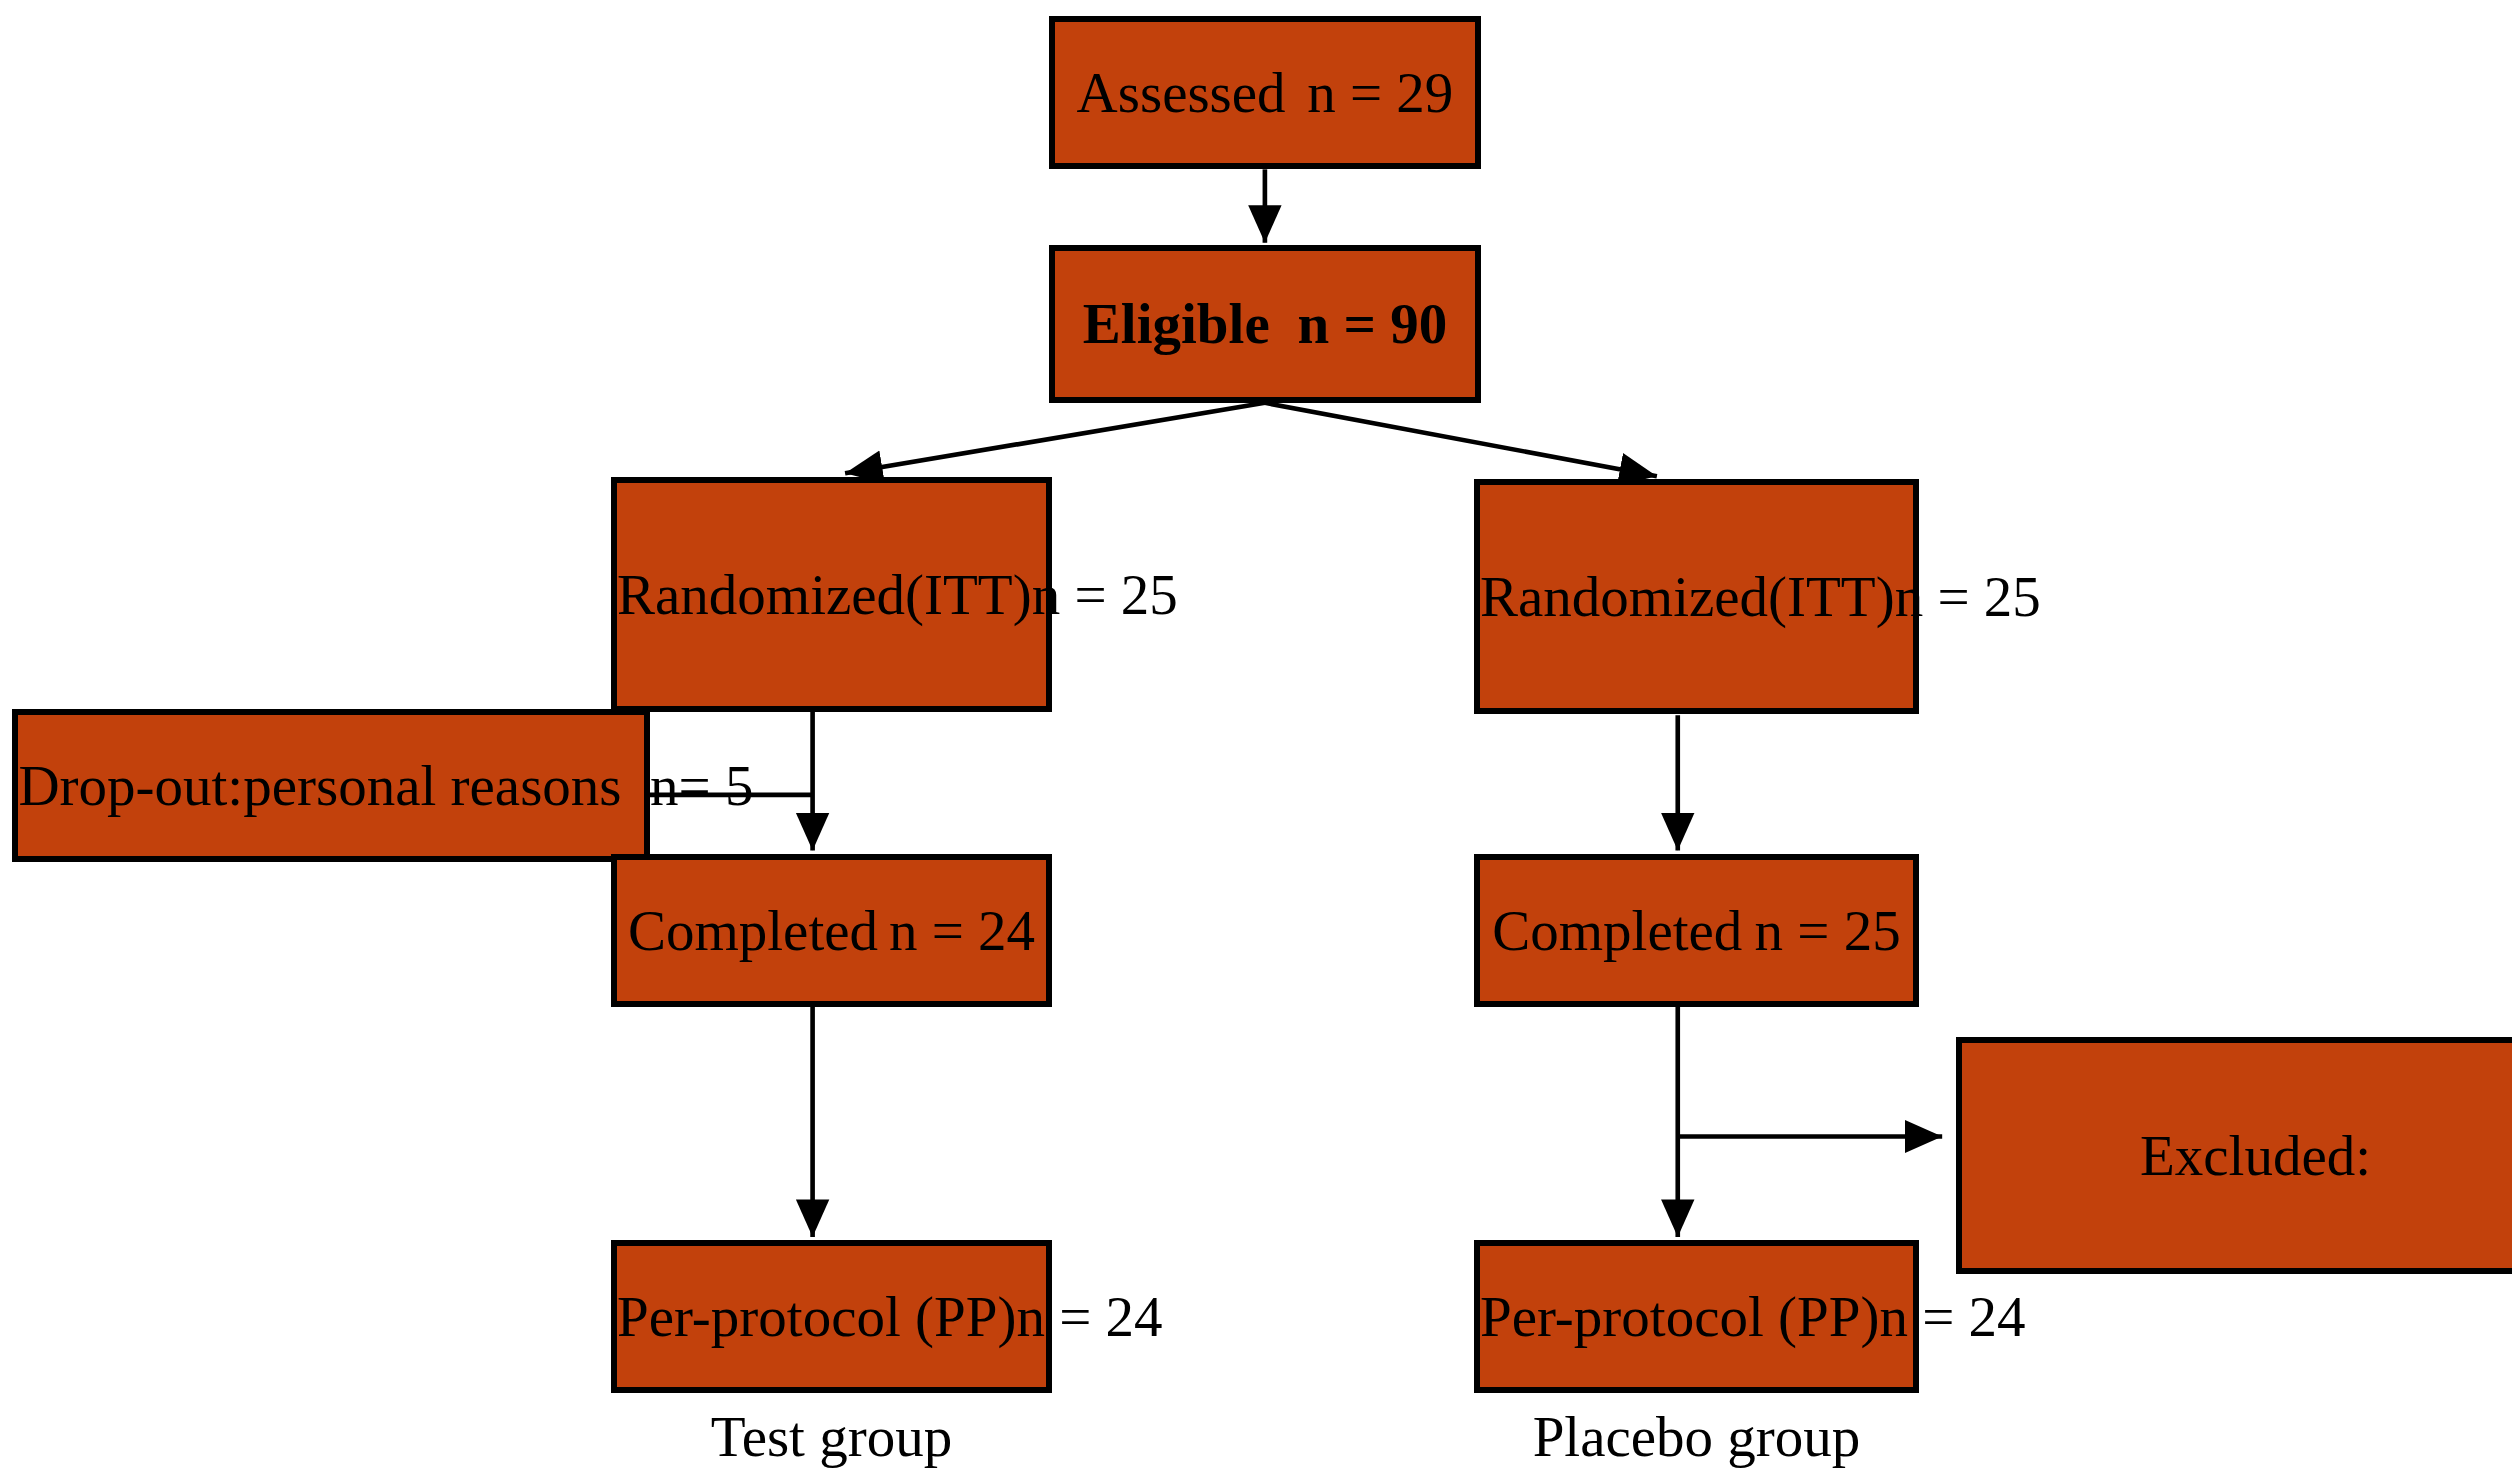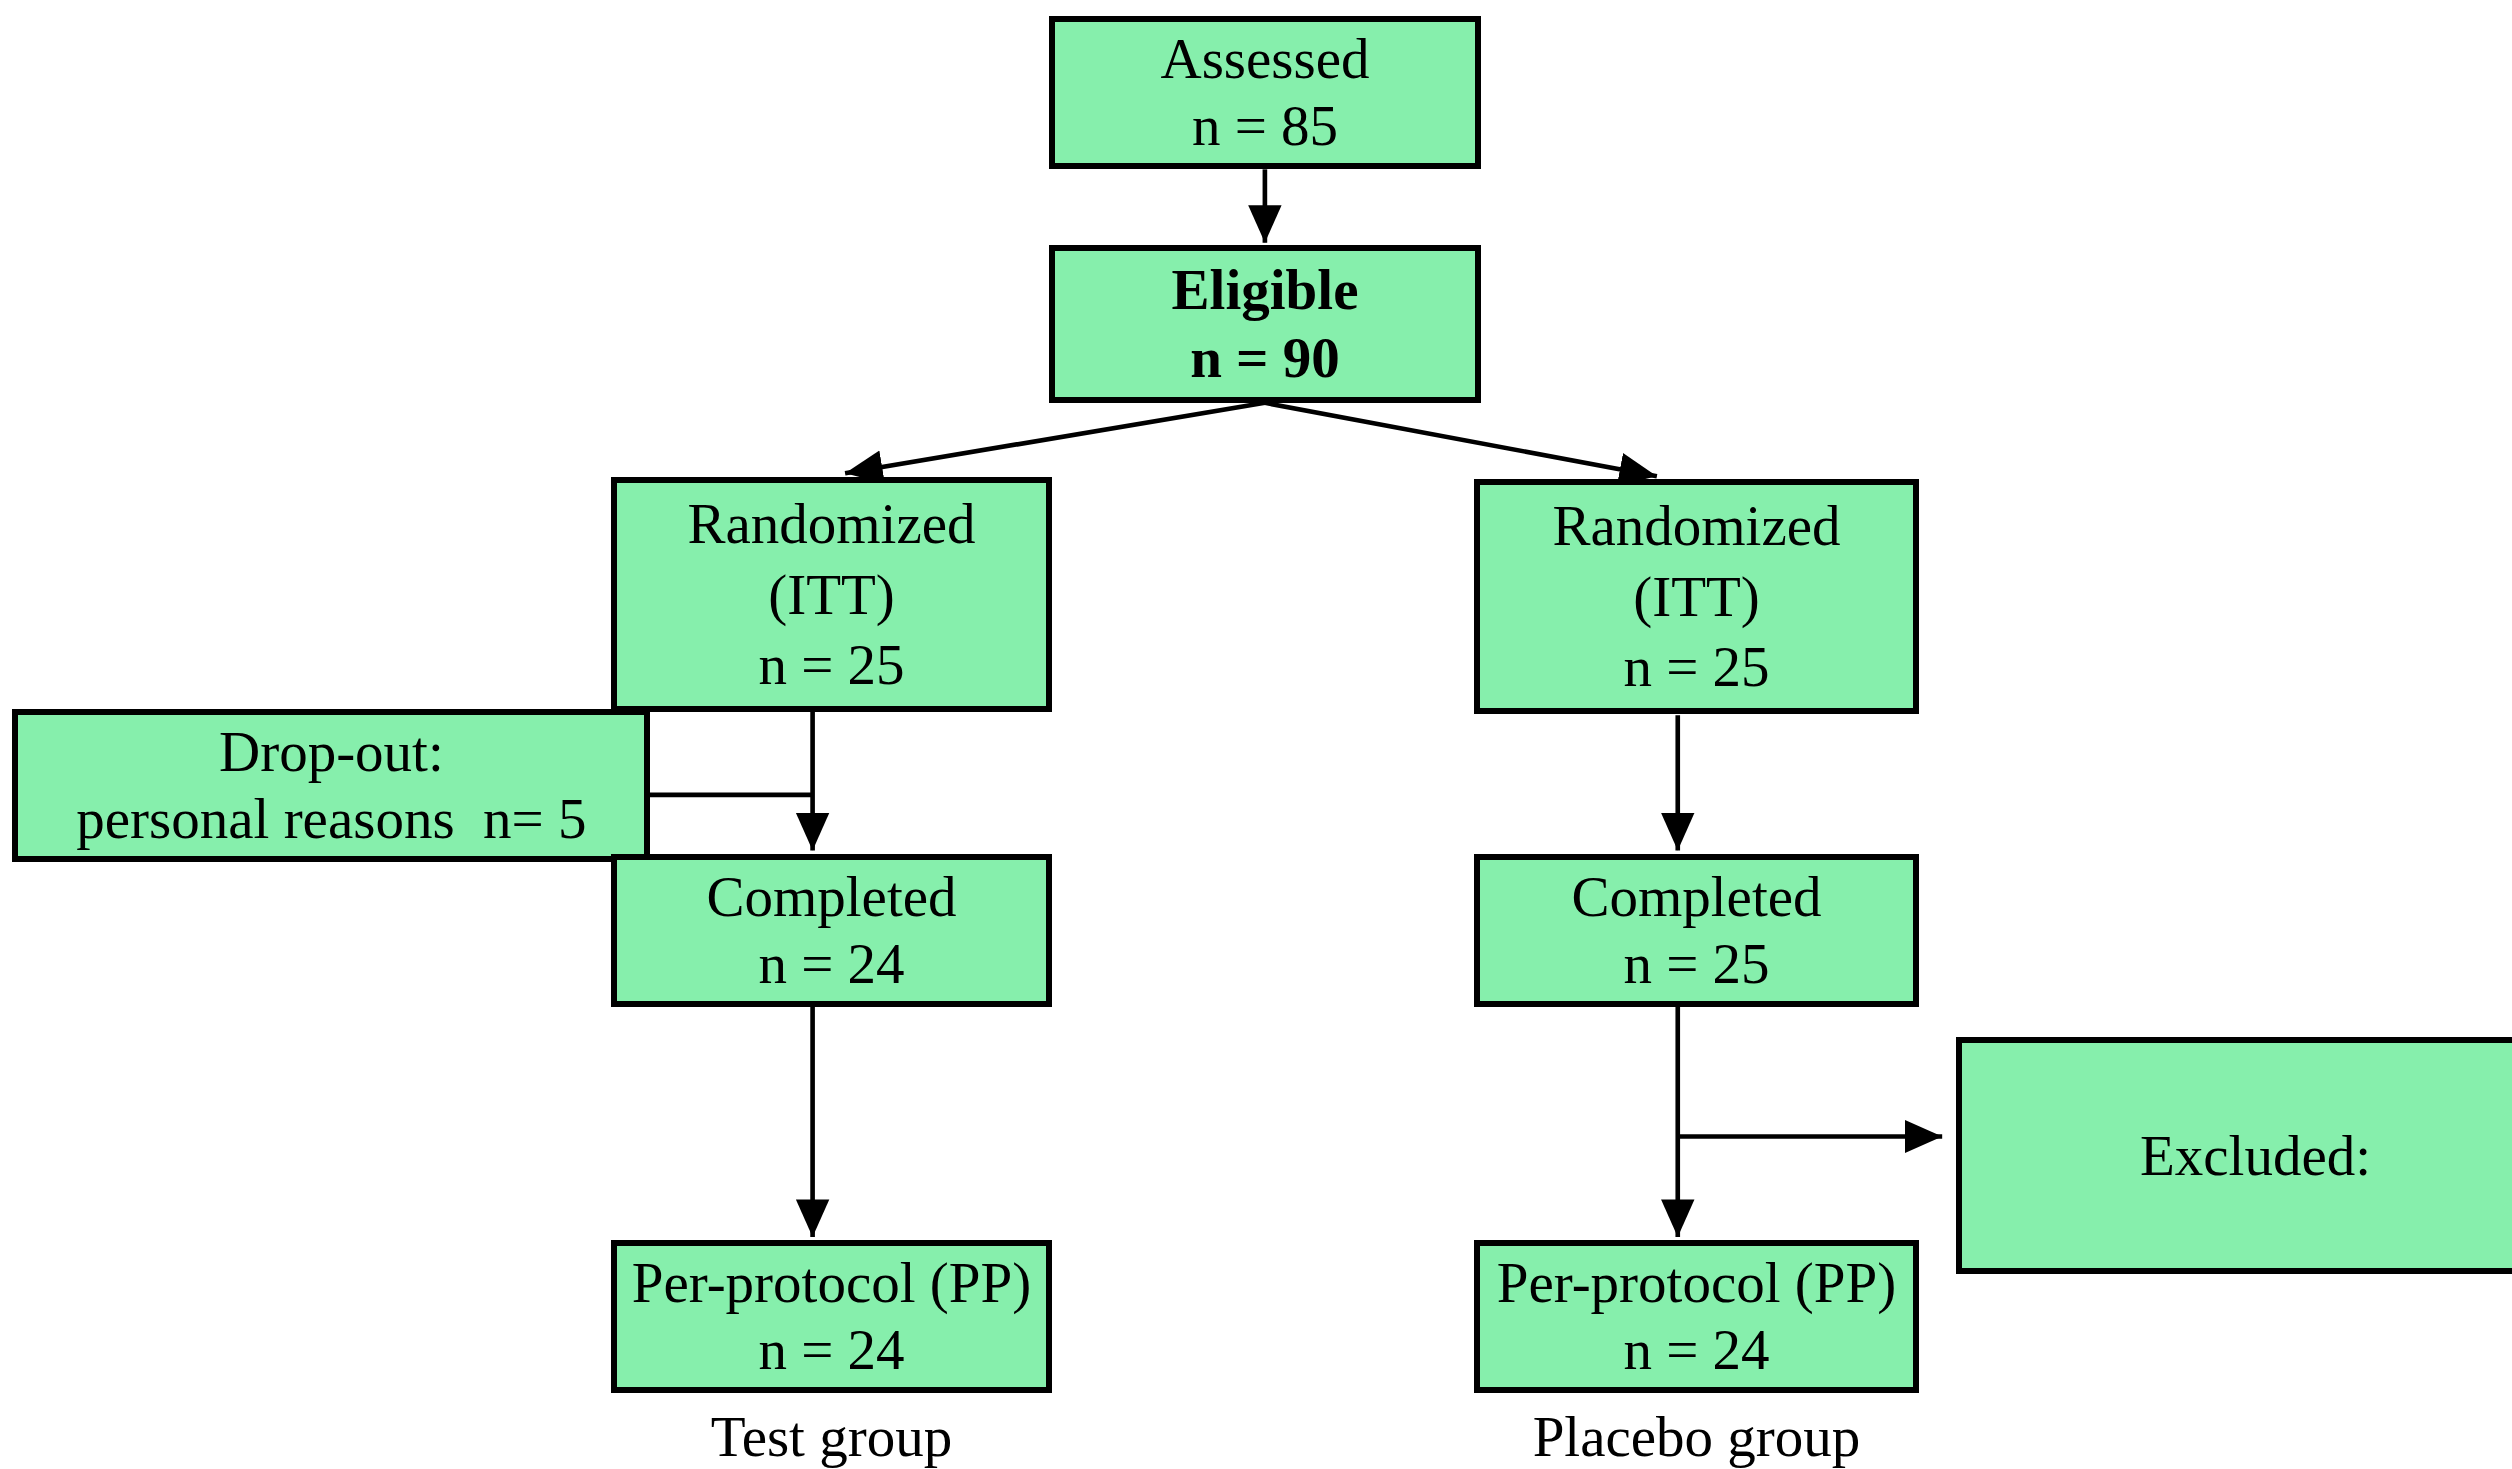--- a/index.html
+++ b/index.html
@@ -13,24 +13,24 @@
     overflow:hidden;
   }
   #connectors{
     position:absolute;
     left:0;top:0;
     width:2512px;height:1469px;
   }
   .box{
     position:absolute;
     box-sizing:border-box;
-    background:#86efac;
+    background:#c2410c;
     border:6.2px solid #000000;
     display:flex;
-    flex-direction:column;
+    flex-direction:row;
     justify-content:space-evenly;
     align-items:center;
     text-align:center;
     padding:3.1px 0;
   }
   .box-line{
     white-space:pre;
     font-size:57px;
     line-height:1.12;
     color:#000000;
@@ -73,21 +73,21 @@
     <line x1="1051" y1="921" x2="1051" y2="1100" stroke="#000000" stroke-width="6" marker-end="url(#arrowhead)"></line>
     <line x1="1051" y1="1028" x2="748" y2="1028" stroke="#000000" stroke-width="6" marker-end="url(#arrowhead)"></line>
     <line x1="2170" y1="925" x2="2170" y2="1100" stroke="#000000" stroke-width="6" marker-end="url(#arrowhead)"></line>
     <line x1="1051" y1="1302" x2="1051" y2="1600" stroke="#000000" stroke-width="6" marker-end="url(#arrowhead)"></line>
     <line x1="2170" y1="1302" x2="2170" y2="1600" stroke="#000000" stroke-width="6" marker-end="url(#arrowhead)"></line>
     <line x1="2170" y1="1470" x2="2512" y2="1470" stroke="#000000" stroke-width="6" marker-end="url(#arrowhead)"></line>
   </svg>
 
   <div class="box b-assessed">
     <div class="box-line">Assessed</div>
-    <div class="box-line">n = 85</div>
+    <div class="box-line">n = 29</div>
   </div>
 
   <div class="box b-eligible">
     <div class="box-line">Eligible</div>
     <div class="box-line">n = 90</div>
   </div>
 
   <div class="box b-rand-left">
     <div class="box-line">Randomized</div>
     <div class="box-line">(ITT)</div>

